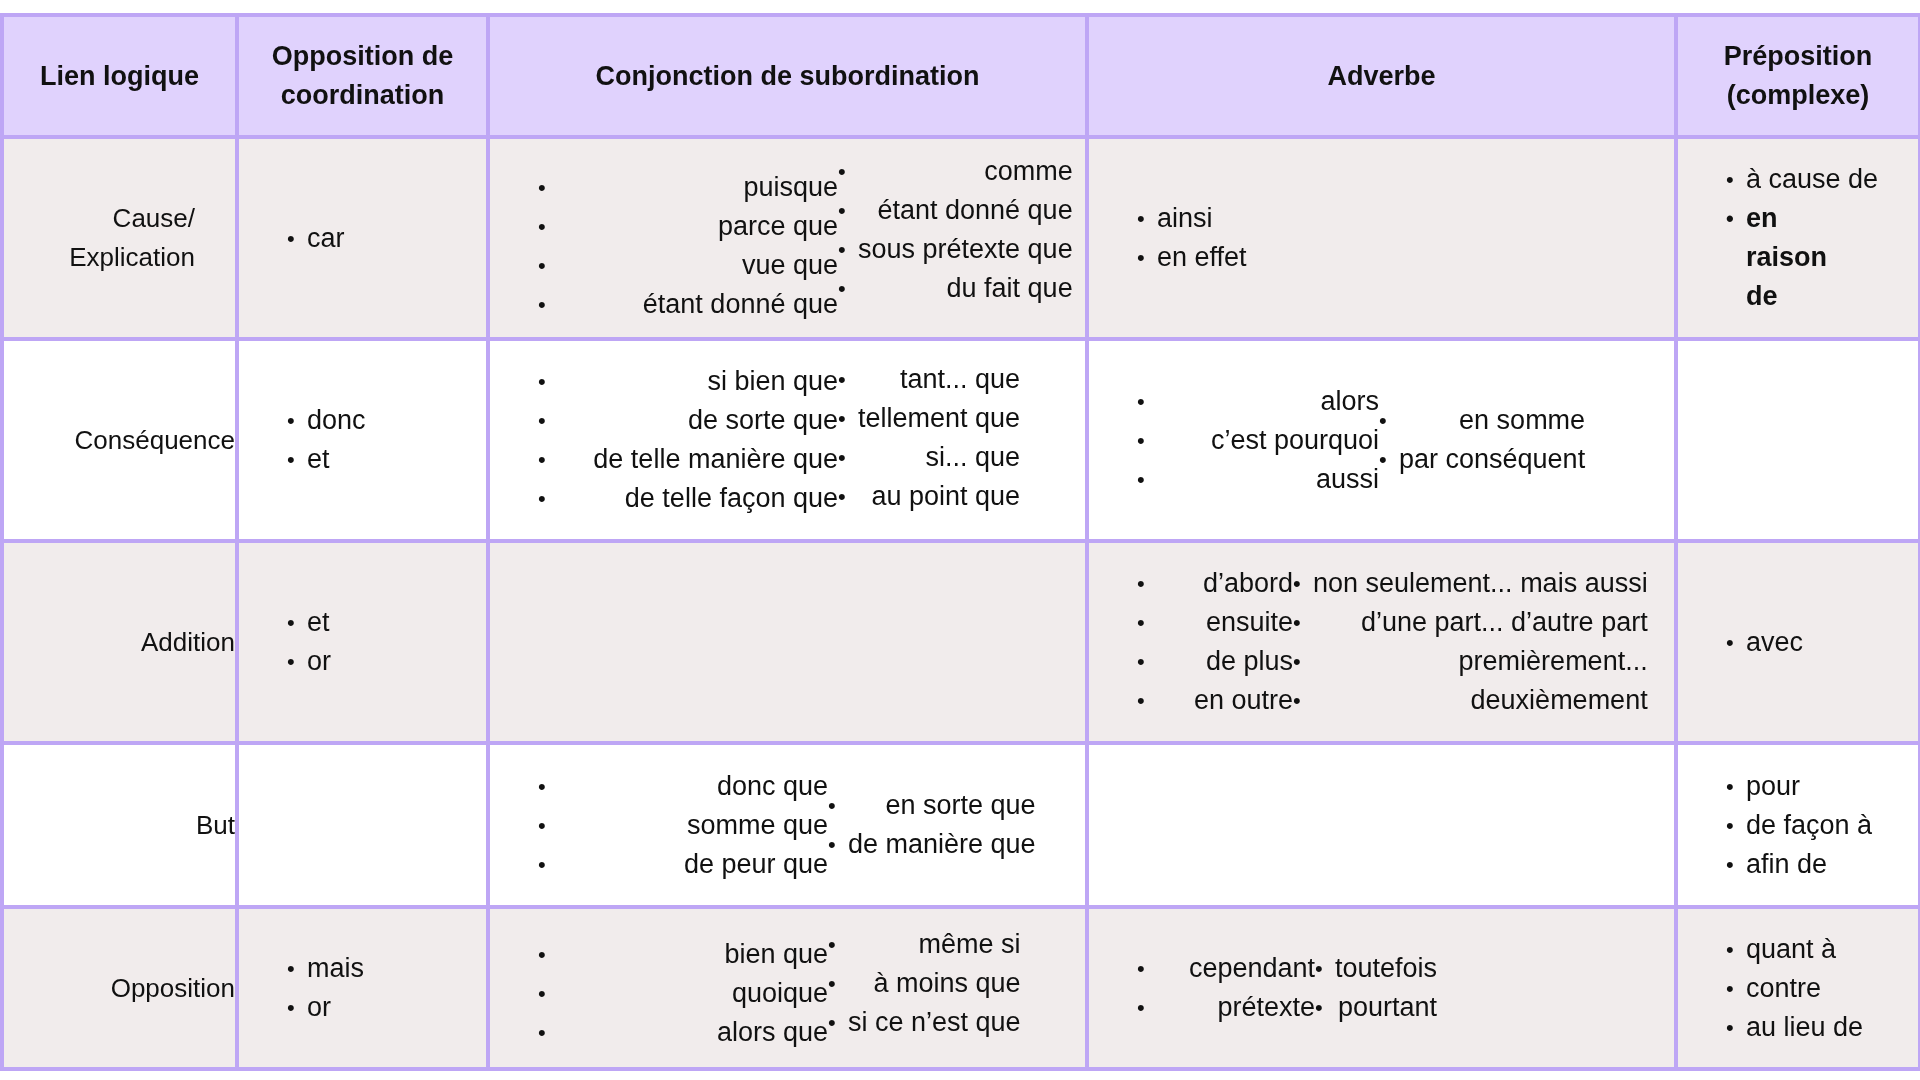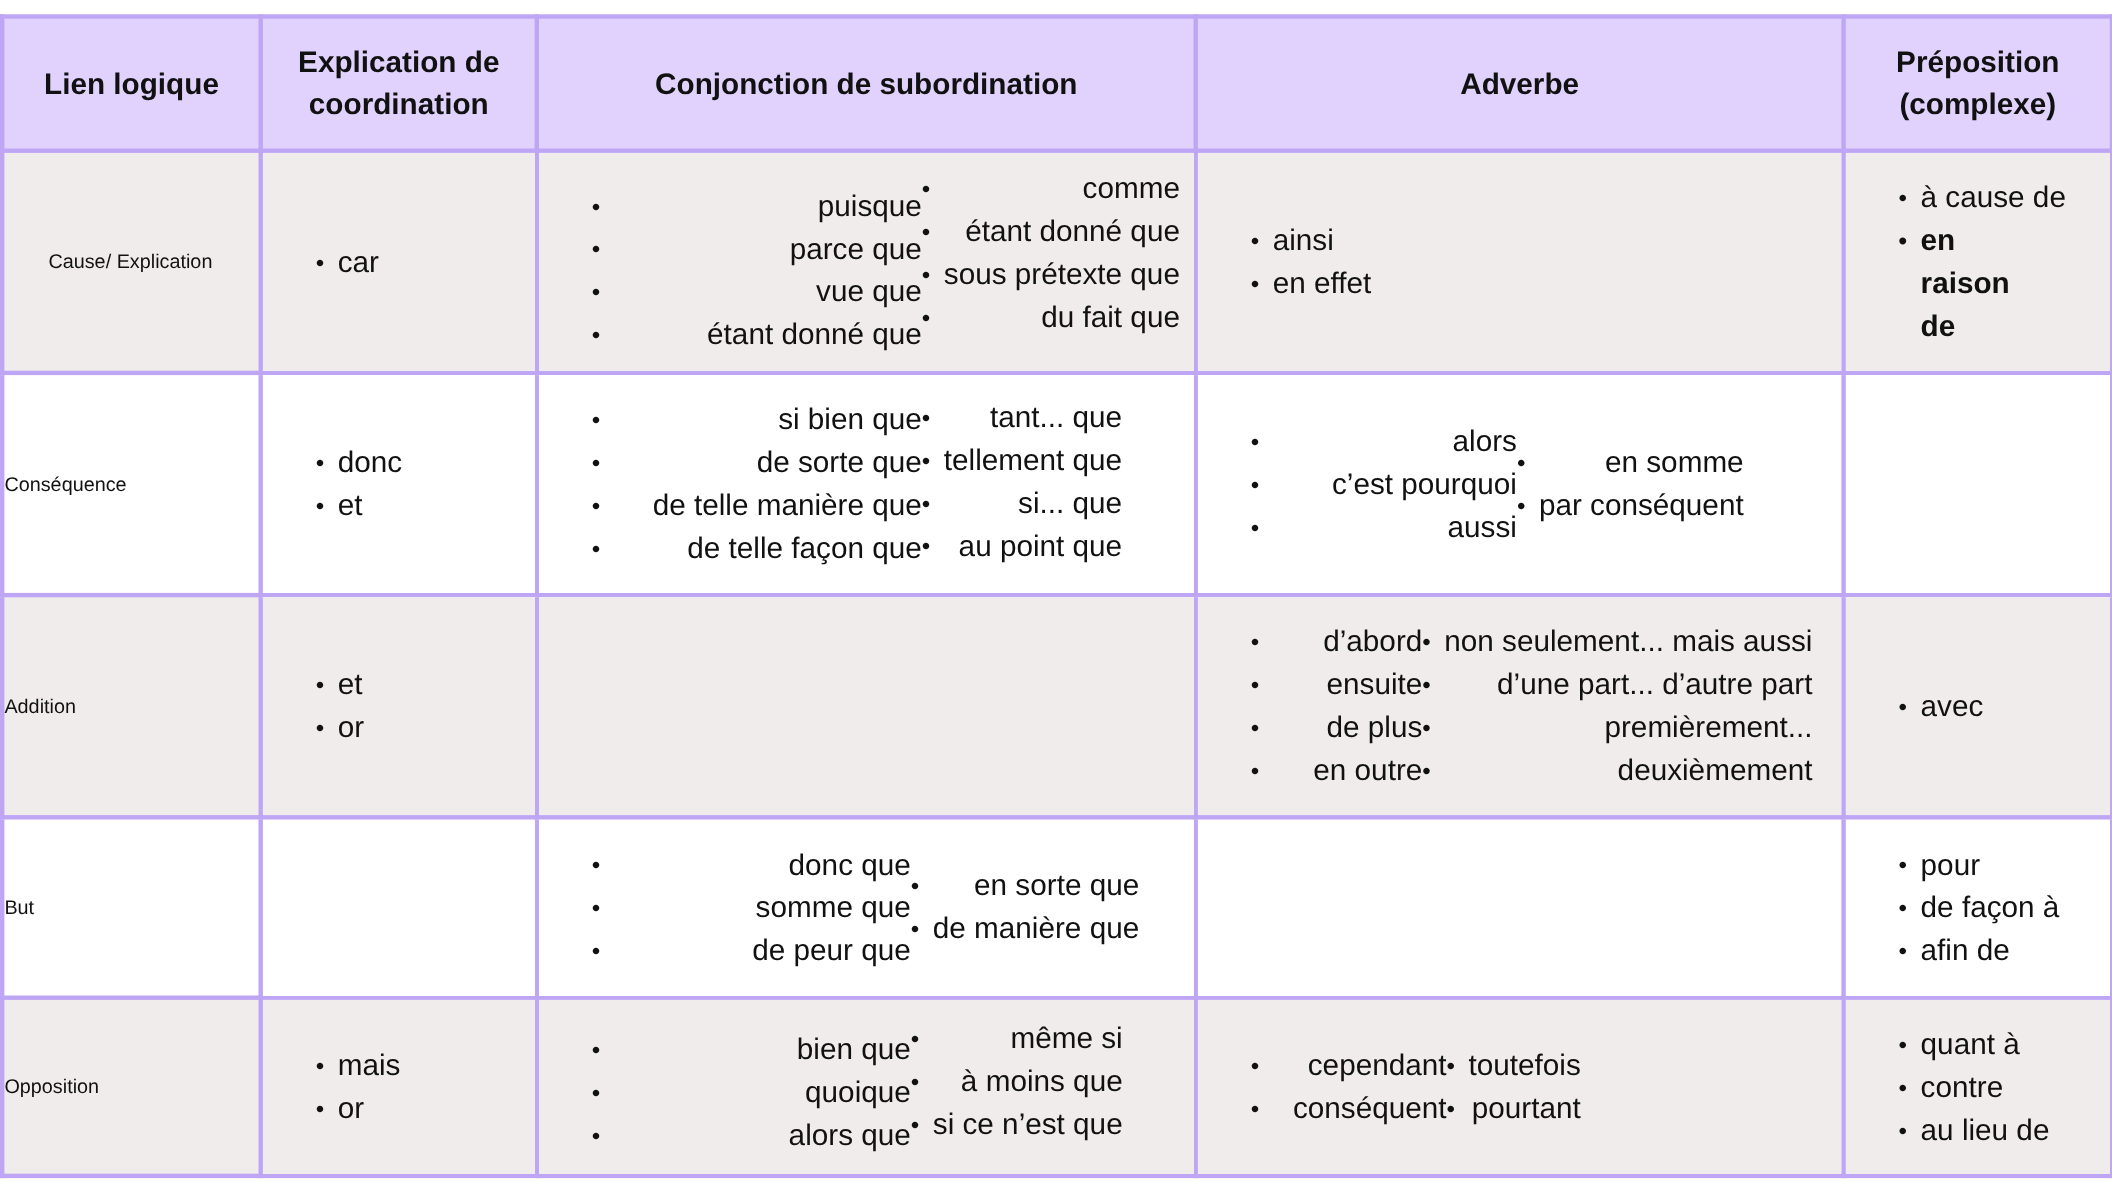--- a/index.html
+++ b/index.html
@@ -5,21 +5,21 @@
   html, body { margin: 0; padding: 0; background: #ffffff; }
   body { width: 1920px; height: 1080px; overflow: hidden; position: relative;
          font-family: "Liberation Sans", sans-serif; color: #111111; }
   .tbl { position: absolute; left: 0; top: 13px; width: 1918px; height: 1058px;
          border-collapse: collapse; table-layout: fixed; }
   .tbl td, .tbl th { border: 4px solid #bea6f5; padding: 0; vertical-align: middle; }
   .tbl th { background: #e0d2fd; font-weight: bold; font-size: 27px; line-height: 39px;
             text-align: center; height: 118px; }
   .row-odd td { background: #f1ecec; }
   .row-even td { background: #ffffff; }
-  .label { text-align: left; font-size: 18px; line-height: 39px; }
+  .label { text-align: right; font-size: 26px; line-height: 39px; }
   .cell { position: relative; }
   .cols { display: flex; align-items: center; text-align: right; }
   ul { list-style: none; margin: 0; padding: 0; font-size: 27px; line-height: 39px; }
   li { position: relative; padding-left: 20px; white-space: nowrap; }
   li::before { content: "\2022"; position: absolute; left: 0; top: 0; font-size: 22px; }
   li.wrap { white-space: normal; font-weight: bold; }
 </style>
 </head>
 <body>
 
@@ -27,21 +27,21 @@
   <colgroup>
     <col style="width:235px">
     <col style="width:251px">
     <col style="width:599px">
     <col style="width:589px">
     <col style="width:244px">
   </colgroup>
   <thead>
     <tr>
       <th>Lien logique</th>
-      <th style="padding:0 10px"><span>Explication de coordination</span></th>
+      <th style="padding:0 10px"><span>Opposition de coordination</span></th>
       <th>Conjonction de subordination</th>
       <th>Adverbe</th>
       <th style="padding:0 30px"><span>Préposition (complexe)</span></th>
     </tr>
   </thead>
   <tbody>
 
     <tr class="row-odd" style="height:202px">
       <td class="label" style="padding:0 40px"><span>Cause/ Explication</span></td>
       <td class="cell" style="padding-left:48px">
@@ -196,21 +196,21 @@
             <li>même si</li>
             <li>à moins que</li>
             <li>si ce n’est que</li>
           </ul>
         </div>
       </td>
       <td class="cell">
         <div class="cols">
           <ul style="margin-left:48px;width:178px">
             <li>cependant</li>
-            <li>conséquent</li>
+            <li>prétexte</li>
           </ul>
           <ul>
             <li>toutefois</li>
             <li>pourtant</li>
           </ul>
         </div>
       </td>
       <td class="cell" style="padding-left:48px">
         <ul>
           <li>quant à</li>

